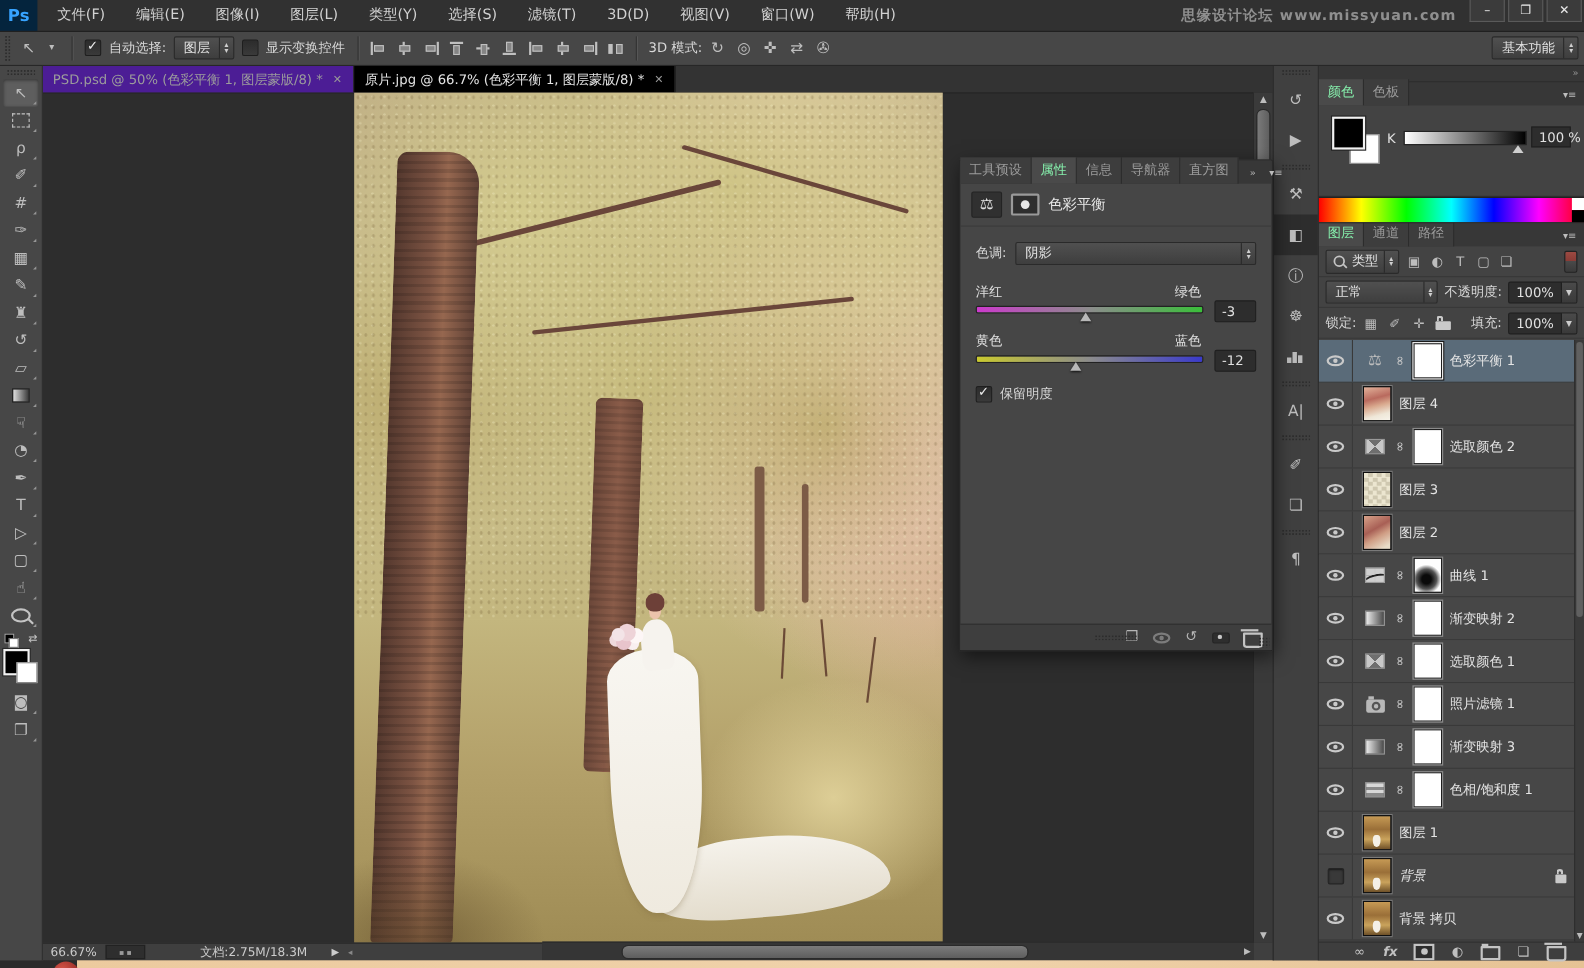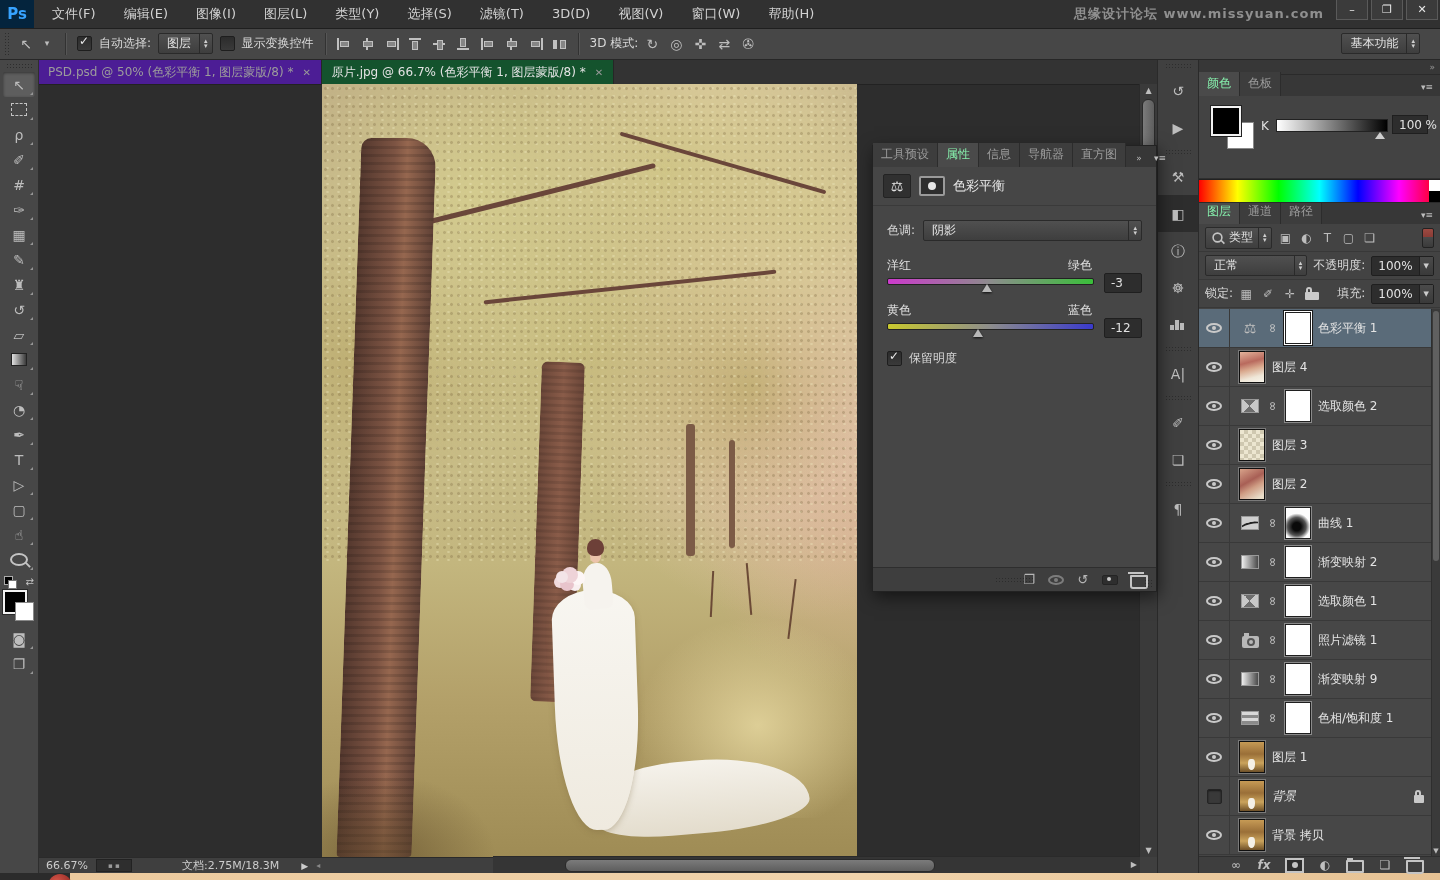--- a/index.html
+++ b/index.html
@@ -24,21 +24,21 @@
   .cb.checked::after{content:"✓";position:absolute;left:1px;top:-3px;color:#ececec;font-size:12px}
   .dd{height:21px;background:linear-gradient(#505050,#3e3e3e);border:1px solid #2a2a2a;border-radius:2px;display:inline-flex;align-items:center;padding:0 0 0 8px;gap:8px;box-sizing:border-box}
   .ddv{font-size:12px;color:#e2e2e2;white-space:nowrap}
   .uds{display:inline-flex;flex-direction:column;align-items:center;justify-content:center;border-left:1px solid #2a2a2a;padding:0 4px;height:100%;color:#cfcfcf}
   .uds::before{content:"▴";font-size:7px;line-height:5px}
   .uds::after{content:"▾";font-size:7px;line-height:5px}
   .iconrow{display:inline-flex;gap:10px;align-items:center}
   .gi{display:inline-flex;align-items:center;justify-content:center;color:#bdbdbd;font-size:14px;min-width:14px;line-height:1}
   .tiny{font-size:9px}
   .spacer{flex:1}
-  .wsdd{margin-right:20px}
+  .wsdd{margin-right:5px}
   
   .ico-grad{width:14px;height:11px;background:linear-gradient(90deg,#e0e0e0,#3a3a3a);border:1px solid #222}
   .ico-marquee{width:13px;height:11px;border:1px dashed #c4c4c4}
   .ico-zoom{width:9px;height:9px;border:2px solid #c4c4c4;border-radius:50%;position:relative}
   .ico-zoom::after{content:"";position:absolute;width:6px;height:2px;background:#c4c4c4;transform:rotate(45deg);right:-5px;bottom:-2px}
   .ico-hist{width:16px;height:11px;background-image:linear-gradient(#bbb,#bbb),linear-gradient(#bbb,#bbb),linear-gradient(#bbb,#bbb);background-size:4px 5px,4px 10px,4px 7px;background-position:0 100%,5px 100%,10px 100%;background-repeat:no-repeat}
   .ico-toggle{width:10px;height:18px;background:linear-gradient(#9c4a42,#8a3c36 45%,#4a4a4a 46%,#3a3a3a);border:1px solid #222;border-radius:2px}
   .ico-trash{width:10px;height:10px;border:2px solid #c4c4c4;border-radius:1px 1px 3px 3px;position:relative;margin-top:4px}
   .ico-trash::before{content:"";position:absolute;left:-4px;top:-5px;width:16px;height:2px;background:#c4c4c4}
   .ico-folder{width:14px;height:9px;border:2px solid #c4c4c4;border-radius:1px;position:relative;margin-top:3px}
@@ -80,21 +80,21 @@
   .minirow{position:absolute;left:2px;top:-2px;width:30px;height:12px}
   .mini1{position:absolute;left:0;top:0;width:7px;height:7px;background:#000;border:1px solid #aaa}
   .mini2{position:absolute;left:4px;top:4px;width:7px;height:7px;background:#fff;border:1px solid #777}
   .swap{position:absolute;right:2px;top:-2px;font-size:10px;color:#c4c4c4}
   .fg{position:absolute;left:1px;top:12px;width:20px;height:20px;background:#000;border:2px solid #f2f2f2;box-shadow:0 0 0 1px #2a2a2a}
   .bgsw{position:absolute;left:13px;top:24px;width:17px;height:17px;background:#fff;border:1px solid #888}
   
   .docwell{position:absolute;left:38px;top:60px;width:1119px;height:813px;background:#2d2d2d}
   .doctabs{position:absolute;left:0;top:0;width:100%;height:24px;background:#333;border-bottom:1px solid #222;display:flex}
   .dtab{display:flex;align-items:center;gap:9px;padding:0 10px;font-size:12px;background:#4c1d95;color:#9c9c9c;border-right:1px solid #262626;white-space:nowrap}
-  .dtab.active{background:#14532d;color:#e4e4e4}
+  .dtab.active{background:#000000;color:#e4e4e4}
   .tclose{color:#999;font-size:10px}
   .canvas{position:absolute;left:0;top:24px;right:17px;bottom:16px;overflow:hidden}
   
   .photo{position:absolute;left:284px;top:0;width:535px;height:773px;overflow:hidden;
     background:linear-gradient(180deg,#bfae85 0%,#c8bb8c 25%,#cbc08d 45%,#c3b67e 62%,#b3a069 80%,#9f8c55 100%)}
   .p-haze{position:absolute;inset:0;background:
     radial-gradient(60% 45% at 88% 38%,rgba(235,196,180,.9),rgba(235,196,180,0) 70%),
     radial-gradient(50% 40% at 72% 6%,rgba(242,219,196,.8),transparent 70%),
     radial-gradient(42% 30% at 100% 58%,rgba(222,174,152,.55),transparent 70%)}
   .p-foliage{position:absolute;left:-5%;top:-6%;width:112%;height:68%;background:
@@ -724,21 +724,21 @@
         <div class="lrow">
           <span class="leye">
             <span class="eye"></span>
           </span>
           <span class="lmain">
             <span class="aicon">
               <span class="gi ico-gradmap"></span>
             </span>
             <span class="chain">∞</span>
             <span class="mask"></span>
-            <span class="lname">渐变映射 9</span>
+            <span class="lname">渐变映射 3</span>
           </span>
         </div>
         <div class="lrow">
           <span class="leye">
             <span class="eye"></span>
           </span>
           <span class="lmain">
             <span class="aicon">
               <span class="gi ico-huesat"></span>
             </span>

